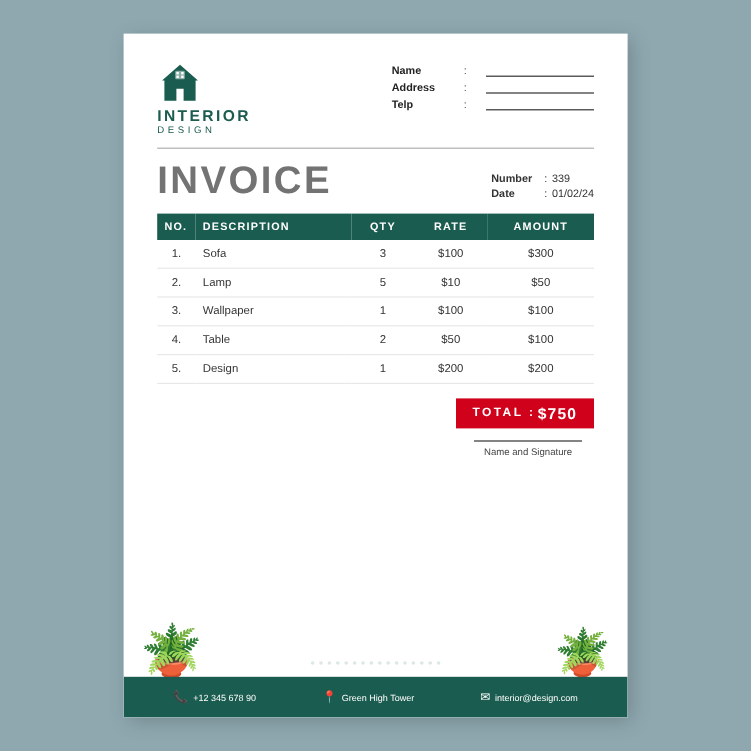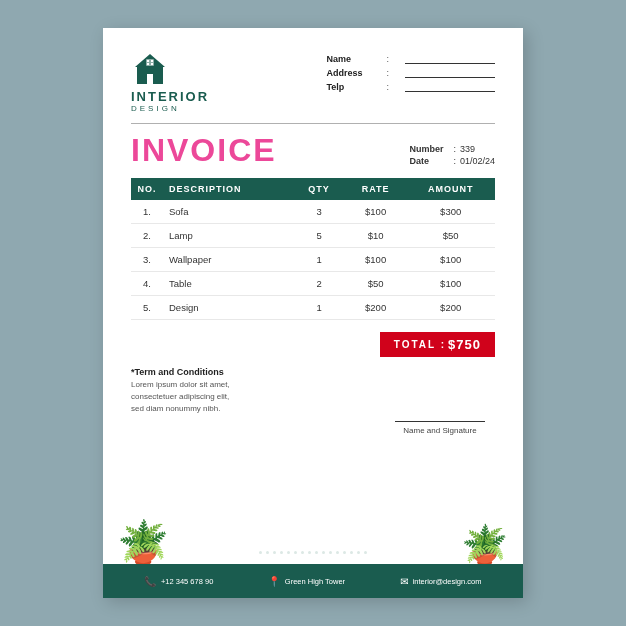--- a/index.html
+++ b/index.html
@@ -96,21 +96,21 @@
     
     .invoice-title-row {
       display: flex;
       justify-content: space-between;
       align-items: flex-end;
       margin-bottom: 12px;
     }
     .invoice-title {
       font-size: 32px;
       font-weight: 900;
-      color: #ec4899;
+      color: #737373;
       letter-spacing: 2px;
       line-height: 1;
     }
     .invoice-meta {
       display: flex;
       flex-direction: column;
       gap: 2px;
       font-size: 9px;
       color: #333;
     }
@@ -132,21 +132,21 @@
       background-color: #1a5c4f;
       color: #fff;
     }
     .invoice-table thead th {
       padding: 6px 6px;
       font-weight: 700;
       letter-spacing: 1px;
       font-size: 9px;
     }
     .invoice-table thead th:first-child {
-      text-align: center;
+      text-align: left;
       width: 32px;
       margin-left: 32px;
     }
     .invoice-table thead th:nth-child(2) {
       text-align: left;
     }
     .invoice-table tbody tr {
       border-bottom: 1px solid #e8e8e8;
     }
     .invoice-table tbody td {
@@ -390,24 +390,20 @@
         </tbody>
     </table>
 
     <div class="total-section">
       <div class="total-box">
         <span class="total-label">TOTAL :</span>
         <span class="total-value">$750</span>
       </div>
     </div>
 
-    <div class="terms-section">
-      <div class="terms-title">*Term and Conditions</div>
-      <div class="terms-text">Lorem ipsum dolor sit amet,<br>consectetuer adipiscing elit,<br>sed diam nonummy nibh.</div>
-    </div>
 
     <div class="signature-section">
       <div class="signature-box">
         <div class="signature-line"></div>
         <div class="signature-label">Name and Signature</div>
       </div>
     </div>
   </div>
 
   <div class="bottom-decor">

